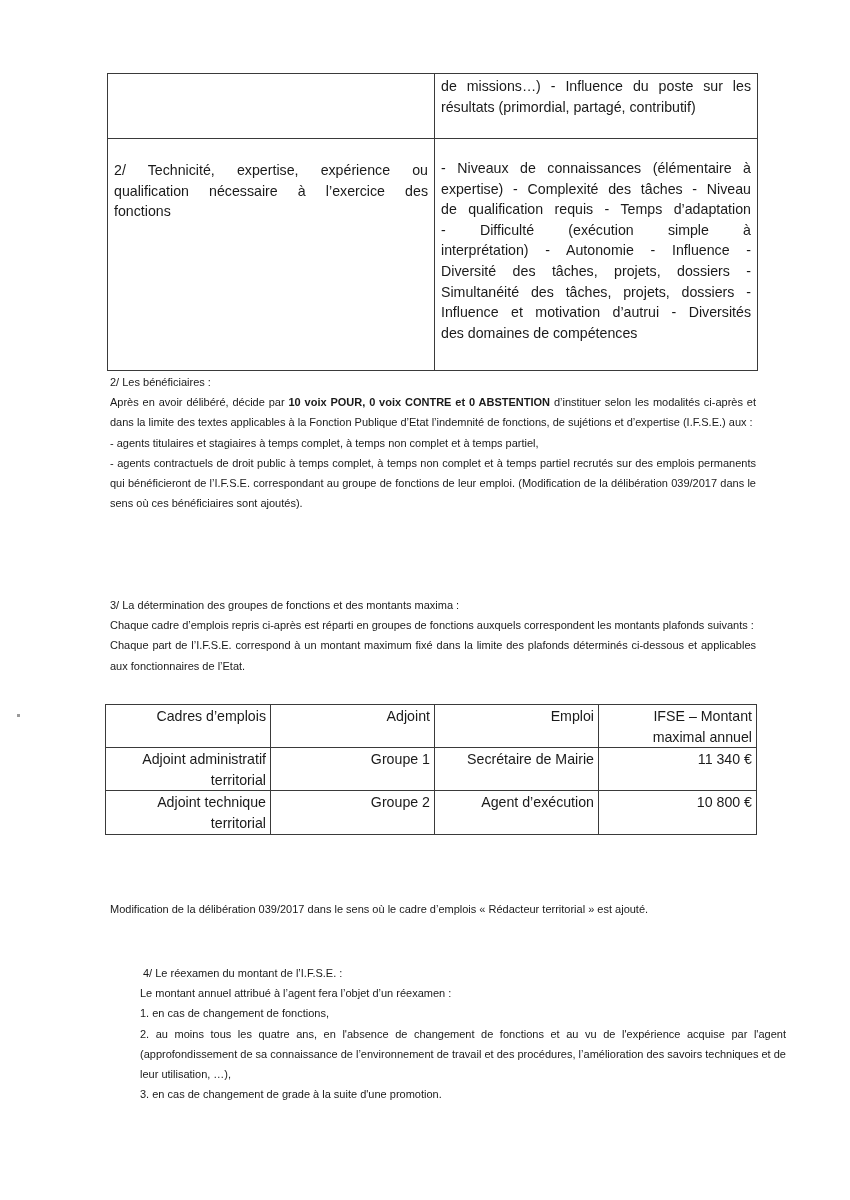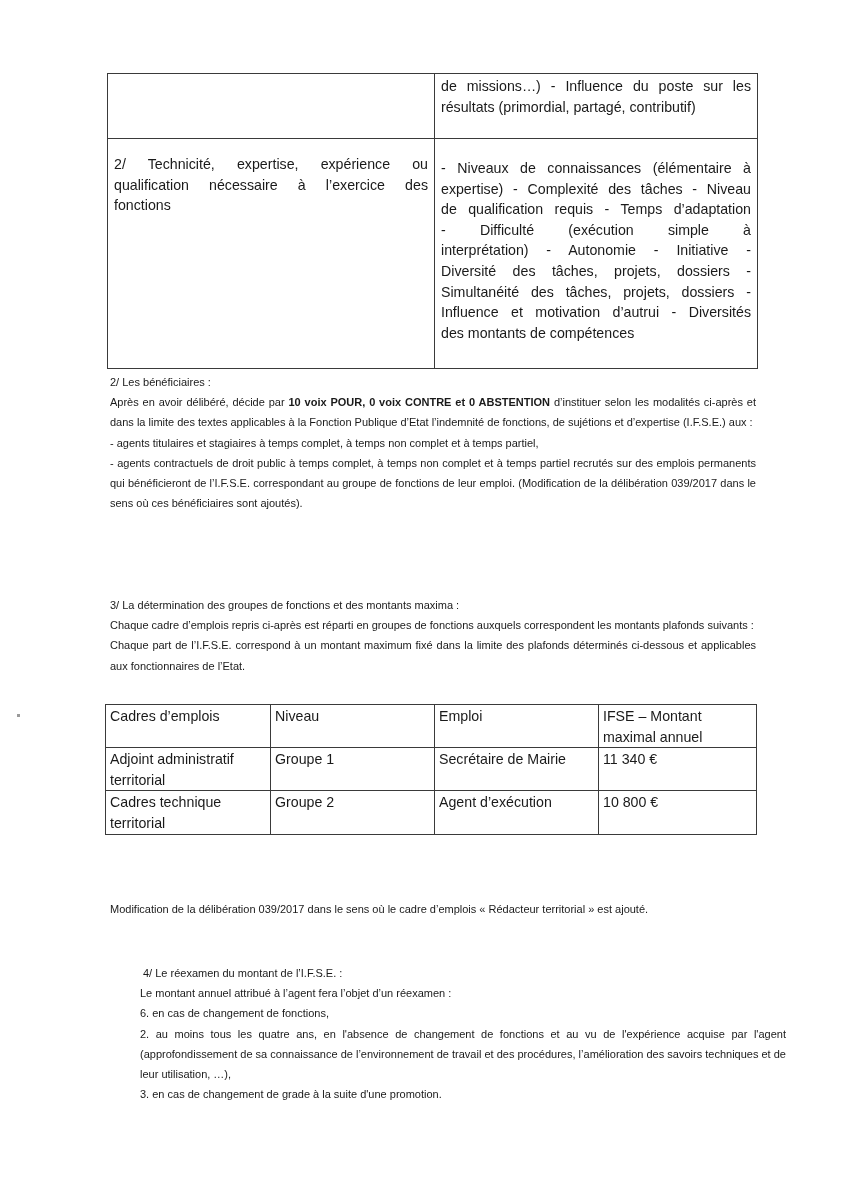--- a/index.html
+++ b/index.html
@@ -4,30 +4,30 @@
 <style>
   html, body { margin: 0; padding: 0; background: #ffffff; }
   body { width: 850px; height: 1200px; position: relative; overflow: hidden;
          font-family: "Liberation Sans", sans-serif; color: #1a1a1a; }
   .page { position: absolute; left: 8px; top: 0; width: 850px; height: 1066px; }
   .t1 { position: absolute; left: 99px; top: 73px; width: 651px; border-collapse: collapse; }
   .t1 td { border: 1.5px solid #3a3a3a; vertical-align: top; padding: 0 6px; font-size: 14.2px; line-height: 20.6px; text-align: justify; }
   .t1 td.c1 { width: 314px; }
   .t1 tr.r1 td { height: 62px; }
   .t1 tr.r2 td { height: 210px; }
-  .t1 tr.r2 td.c1 { padding-top: 15px; }
+  .t1 tr.r2 td.c1 { padding-top: 21px; }
   .t1 tr.r2 td.c2 { padding-top: 19px; }
   .t1 tr.r1 td.c2 { padding-top: 2px; }
   .just-line { display: block; text-align-last: justify; }
   .last-line { display: block; }
   .text-block { position: absolute; left: 102px; width: 646px; font-size: 11px; line-height: 20.2px; text-align: justify; }
   .text-block p { margin: 0; }
   b { font-weight: bold; }
   .t2 { position: absolute; left: 97px; top: 704px; width: 652px; border-collapse: collapse; }
-  .t2 th, .t2 td { border: 1.5px solid #3a3a3a; text-align: left; vertical-align: top; font-weight: normal; font-size: 14.2px; line-height: 20.6px; padding: 1px 4px 0 4px; }
+  .t2 th, .t2 td { border: 1.5px solid #3a3a3a; text-align: right; vertical-align: top; font-weight: normal; font-size: 14.2px; line-height: 20.6px; padding: 1px 4px 0 4px; }
   .t2 tr.hdr th { height: 41px; }
   .t2 tr.row td { height: 41px; }
   .t2 .w1 { width: 156px; } .t2 .w2 { width: 155px; } .t2 .w3 { width: 155px; margin-left: 24px; }
   .speck { position: absolute; width: 3px; height: 3px; background: #9a9a9a; }
 </style>
 </head>
 <body>
 
 <div class="page">
 
@@ -44,25 +44,25 @@
       <td class="c1">
         <span class="just-line">2/ Technicité, expertise, expérience ou</span>
         <span class="just-line">qualification nécessaire à l’exercice des</span>
         <span class="last-line">fonctions</span>
       </td>
       <td class="c2">
         <span class="just-line">- Niveaux de connaissances (élémentaire à</span>
         <span class="just-line">expertise) - Complexité des tâches - Niveau</span>
         <span class="just-line">de qualification requis - Temps d’adaptation</span>
         <span class="just-line">- Difficulté (exécution simple à</span>
-        <span class="just-line">interprétation) - Autonomie - Initiative -</span>
+        <span class="just-line">interprétation) - Autonomie - Influence -</span>
         <span class="just-line">Diversité des tâches, projets, dossiers -</span>
         <span class="just-line">Simultanéité des tâches, projets, dossiers -</span>
         <span class="just-line">Influence et motivation d’autrui - Diversités</span>
-        <span class="last-line">des montants de compétences</span>
+        <span class="last-line">des domaines de compétences</span>
       </td>
     </tr>
   </tbody>
     </table>
 
   <div class="text-block" style="top:372px;">
     <p>2/ Les bénéficiaires :</p>
     <p><span>Après en avoir délibéré, décide par </span><b>10 voix POUR, 0 voix CONTRE et 0 ABSTENTION</b> <span>d’instituer selon les modalités ci-après et dans la limite des textes applicables à la Fonction Publique d’Etat l’indemnité de fonctions, de sujétions et d’expertise (I.F.S.E.) aux :</span></p>
     <p>- agents titulaires et stagiaires à temps complet, à temps non complet et à temps partiel,</p>
     <p>- agents contractuels de droit public à temps complet, à temps non complet et à temps partiel recrutés sur des emplois permanents qui bénéficieront de l’I.F.S.E. correspondant au groupe de fonctions de leur emploi. (Modification de la délibération 039/2017 dans le sens où ces bénéficiaires sont ajoutés).</p>
@@ -71,45 +71,45 @@
   <div class="text-block" style="top:595px;">
     <p>3/ La détermination des groupes de fonctions et des montants maxima :</p>
     <p>Chaque cadre d’emplois repris ci-après est réparti en groupes de fonctions auxquels correspondent les montants plafonds suivants :</p>
     <p>Chaque part de l’I.F.S.E. correspond à un montant maximum fixé dans la limite des plafonds déterminés ci-dessous et applicables aux fonctionnaires de l’Etat.</p>
   </div>
 
   <table class="t2">
     <tbody>
         <tr class="hdr">
       <th class="w1">Cadres d’emplois</th>
-      <th class="w2">Niveau</th>
+      <th class="w2">Adjoint</th>
       <th class="w3">Emploi</th>
       <th>IFSE – Montant maximal annuel</th>
     </tr>
     <tr class="row">
       <td>Adjoint administratif territorial</td>
       <td>Groupe 1</td>
       <td>Secrétaire de Mairie</td>
       <td>11 340 €</td>
     </tr>
     <tr class="row">
-      <td>Cadres technique territorial</td>
+      <td>Adjoint technique territorial</td>
       <td>Groupe 2</td>
       <td>Agent d’exécution</td>
       <td>10 800 €</td>
     </tr>
   </tbody>
     </table>
 
   <div class="text-block" style="top:899px;">
     <p>Modification de la délibération 039/2017 dans le sens où le cadre d’emplois « Rédacteur territorial » est ajouté.</p>
   </div>
 
   <div class="text-block" style="top:963px;margin-left:30px;">
     <p style="padding-left:3px;">4/ Le réexamen du montant de l’I.F.S.E. :</p>
     <p>Le montant annuel attribué à l’agent fera l’objet d’un réexamen :</p>
-    <p>6. en cas de changement de fonctions,</p>
+    <p>1. en cas de changement de fonctions,</p>
     <p>2. au moins tous les quatre ans, en l'absence de changement de fonctions et au vu de l'expérience acquise par l'agent (approfondissement de sa connaissance de l’environnement de travail et des procédures, l’amélioration des savoirs techniques et de leur utilisation, …),</p>
     <p>3. en cas de changement de grade à la suite d'une promotion.</p>
   </div>
 
   <div class="speck" style="left:9px; top:714px;"></div>
 </div>
 
 </body></html>

